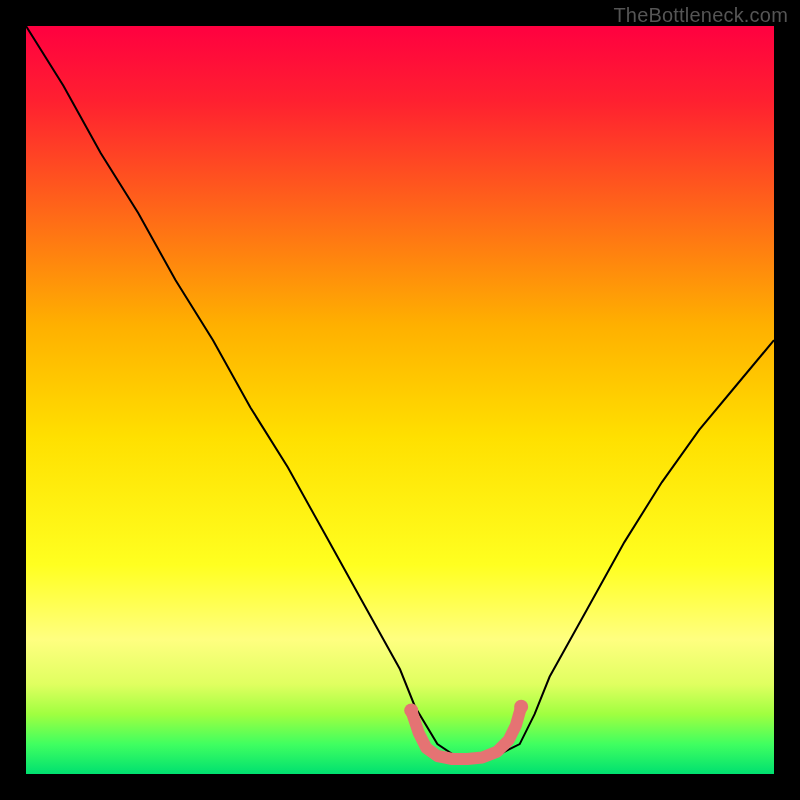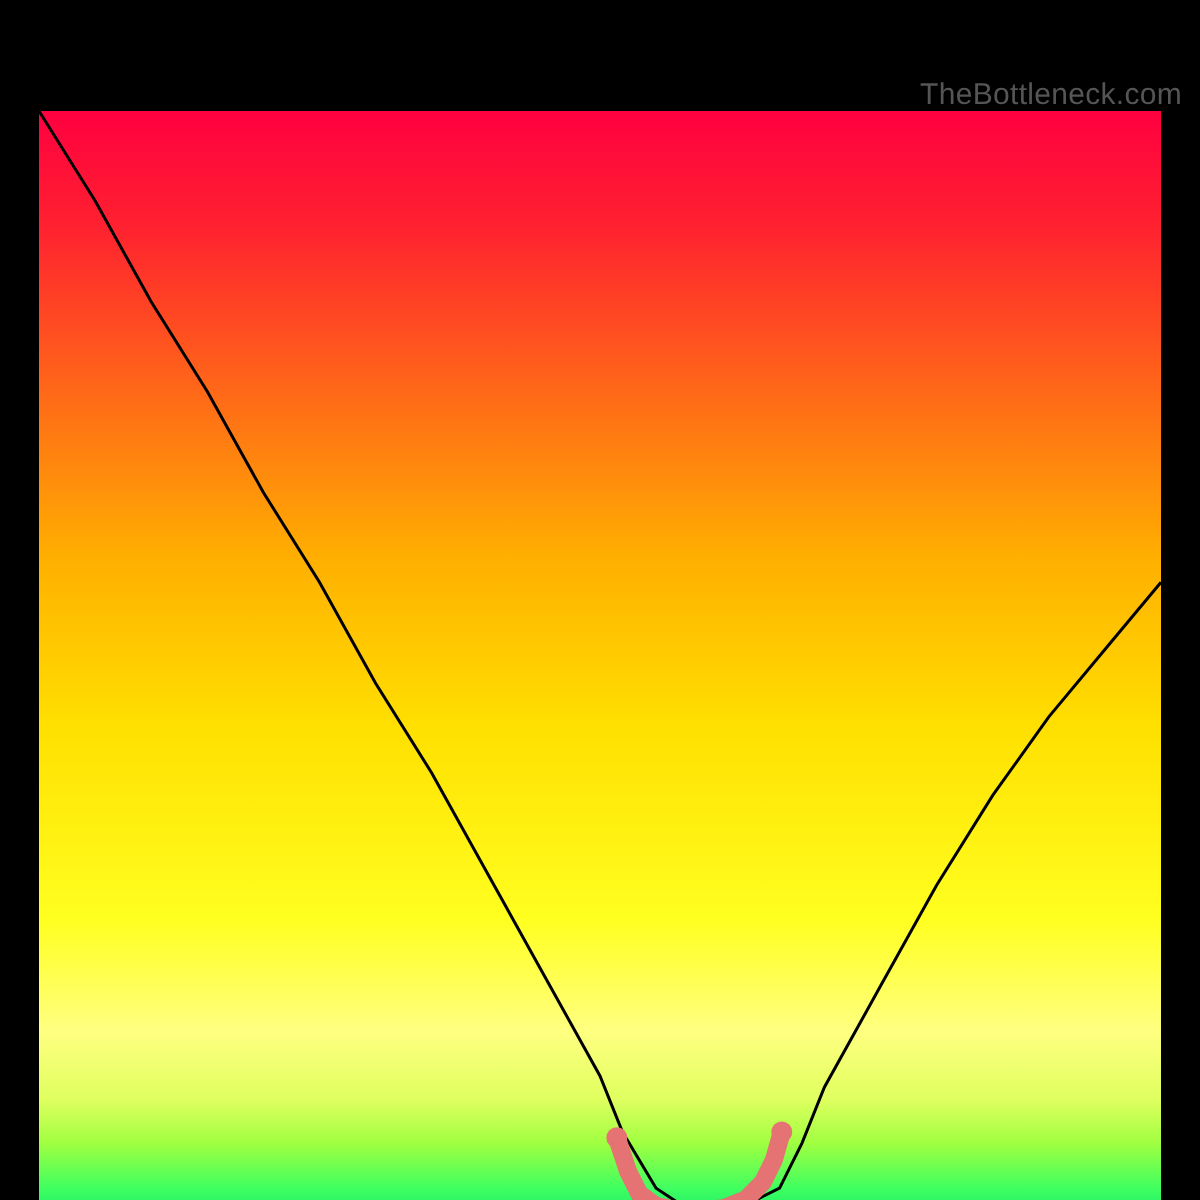--- a/index.html
+++ b/index.html
@@ -7,21 +7,21 @@
     width: 800px;
     height: 800px;
     background: #000;
     font-family: Arial, sans-serif;
     position: relative;
     overflow: hidden;
   }
   .frame {
     position: absolute;
     top: 0; left: 0;
-    width: 800px; height: 704px; margin-top: 48px;
+    width: 800px; height: 704px;
   }
   .plot-area {
     position: absolute;
     left: 26px;
     top: 26px;
     width: 748px;
     height: 748px;
     background: linear-gradient(to bottom,
       #ff0040 0%,
       #ff2030 10%,

